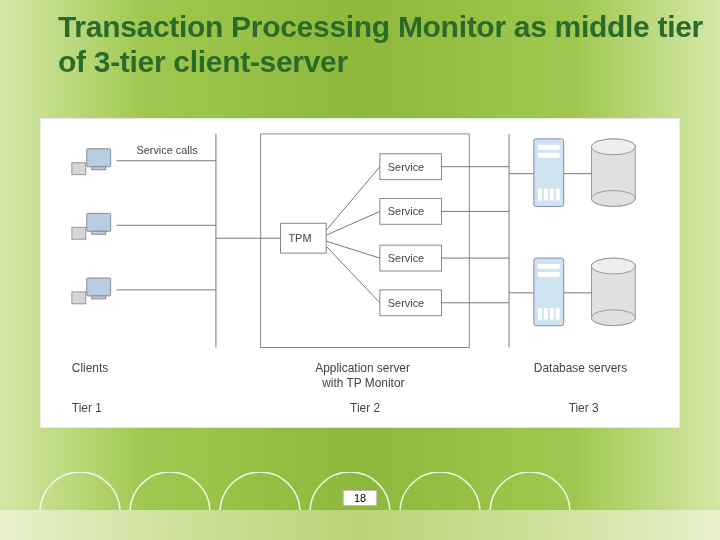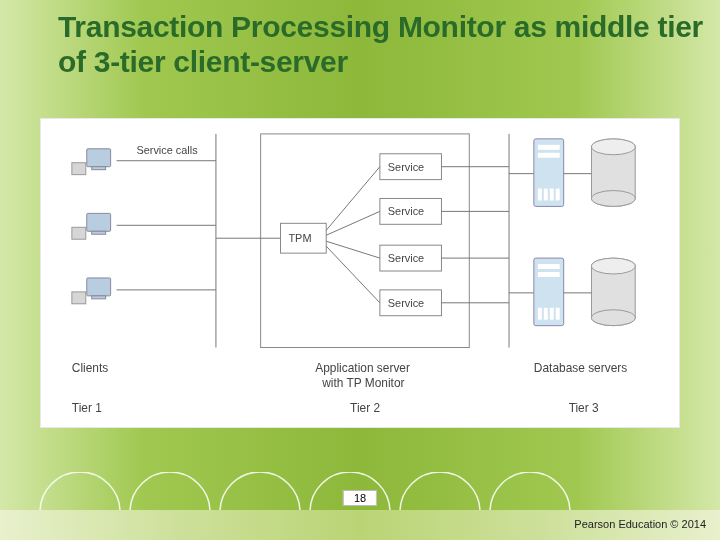--- a/index.html
+++ b/index.html
@@ -194,15 +194,14 @@
       <path d="M130 40 A40 40 0 0 1 210 40"></path>
       <path d="M220 40 A40 40 0 0 1 300 40"></path>
       <path d="M310 40 A40 40 0 0 1 390 40"></path>
       <path d="M400 40 A40 40 0 0 1 480 40"></path>
       <path d="M490 40 A40 40 0 0 1 570 40"></path>
     </g>
   </svg>
   <div style="position:absolute;left:0;bottom:0;width:720px;height:30px;background:linear-gradient(to right,#e8f0cc,#cde09a,#baD475,#cde09a,#e8f0cc);"></div>
 
   <div class="pagebox">18</div>
-  <div class="footer-text">Pearson Education © 2014</div>
 
 </div>
 
 </body></html>

